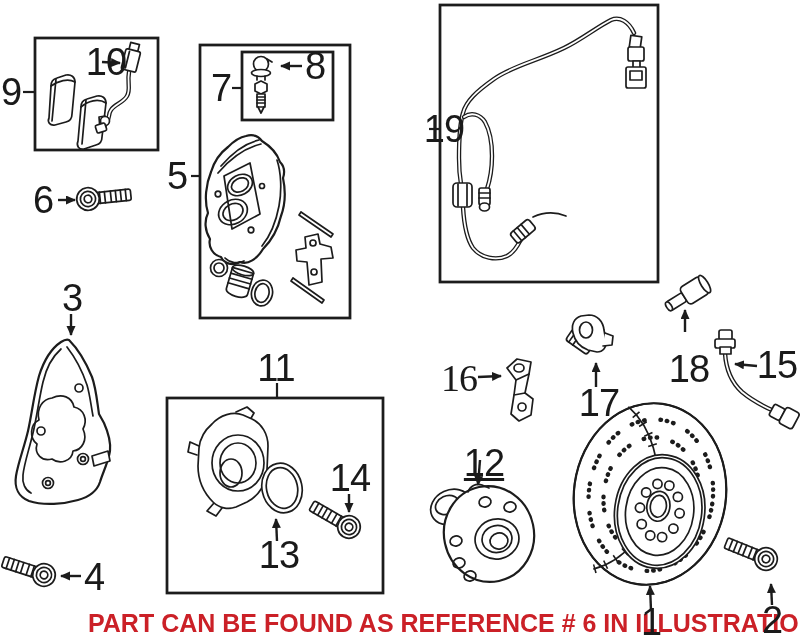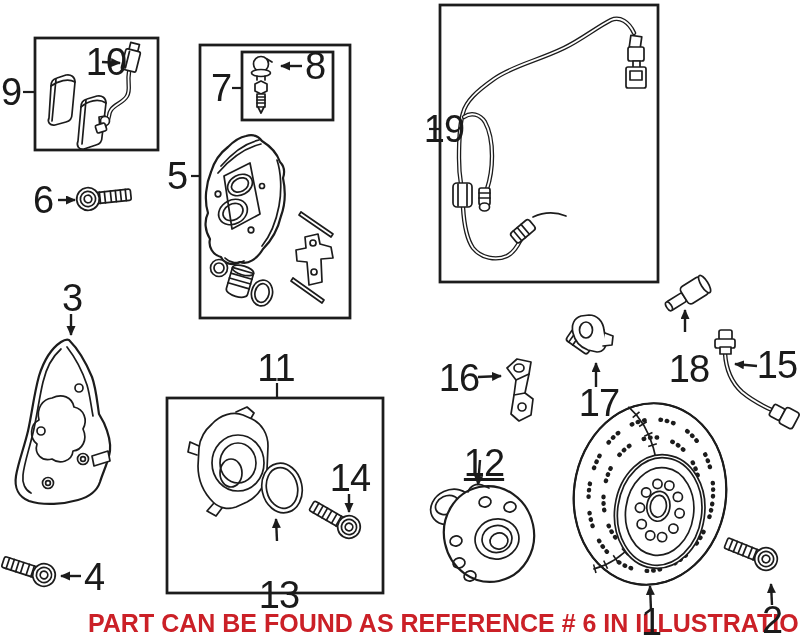--- a/index.html
+++ b/index.html
@@ -279,21 +279,21 @@
 <div class="callout" style="left:72px;top:298px;">3</div>
 <div class="callout" style="left:94px;top:577px;">4</div>
 <div class="callout" style="left:177px;top:176px;">5</div>
 <div class="callout" style="left:43px;top:200px;">6</div>
 <div class="callout" style="left:221px;top:88px;">7</div>
 <div class="callout" style="left:315px;top:66px;">8</div>
 <div class="callout" style="left:11px;top:92px;">9</div>
 <div class="callout" style="left:84px;top:62px;margin-left:22px;">10</div>
 <div class="callout" style="left:276px;top:368px;">11</div>
 <div class="callout" style="left:484px;top:463px;text-decoration:underline;">12</div>
-<div class="callout" style="left:279px;top:555px;margin-top:40px;">13</div>
+<div class="callout" style="left:279px;top:555px;">13</div>
 <div class="callout" style="left:350px;top:478px;">14</div>
 <div class="callout" style="left:777px;top:365px;">15</div>
-<div class="callout" style="left:459px;top:378px;">16</div>
+<div class="callout" style="left:459px;top:378px;font-family:Liberation Serif, serif;">16</div>
 <div class="callout" style="left:599px;top:403px;">17</div>
 <div class="callout" style="left:689px;top:369px;">18</div>
 <div class="callout" style="left:410px;top:129px;margin-left:34px;">19</div>
 
 </div>
 
 </body></html>

